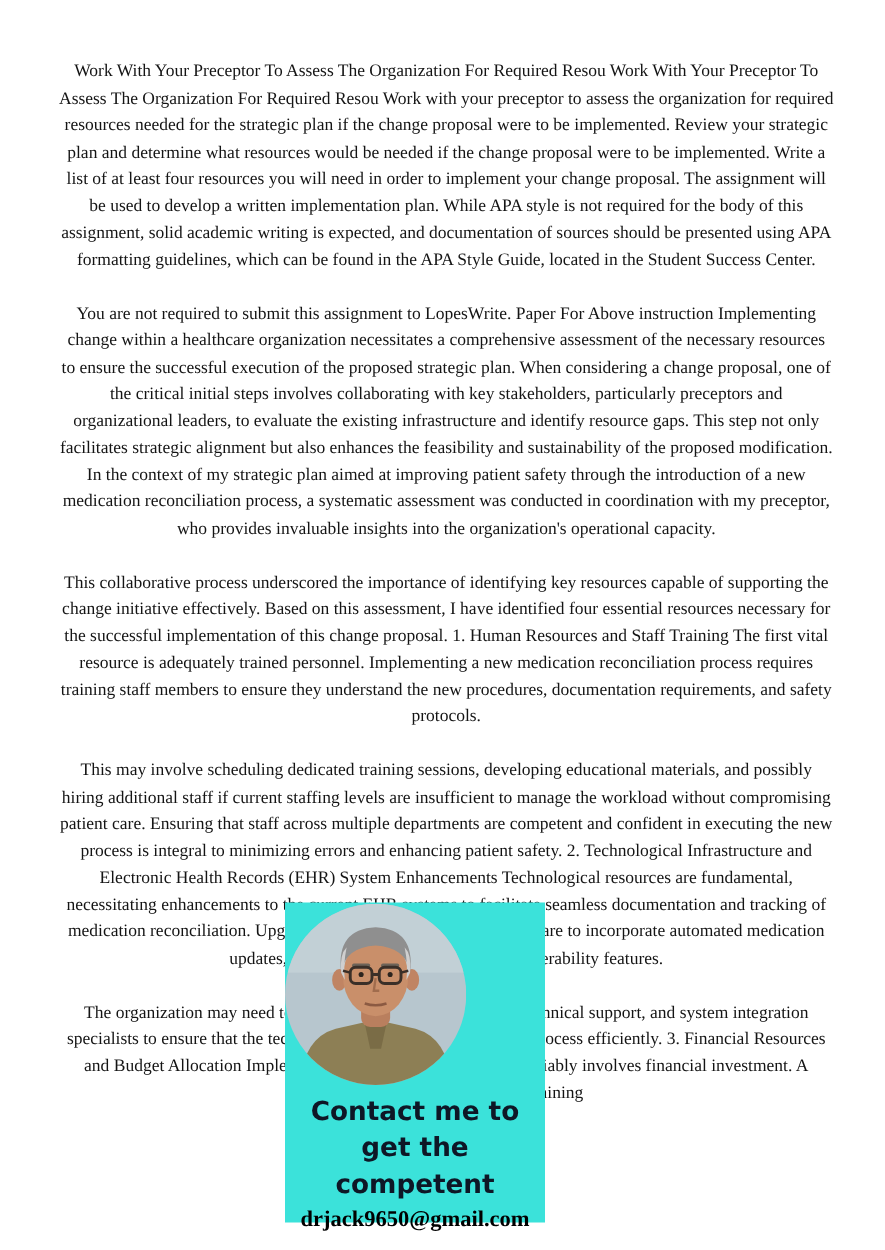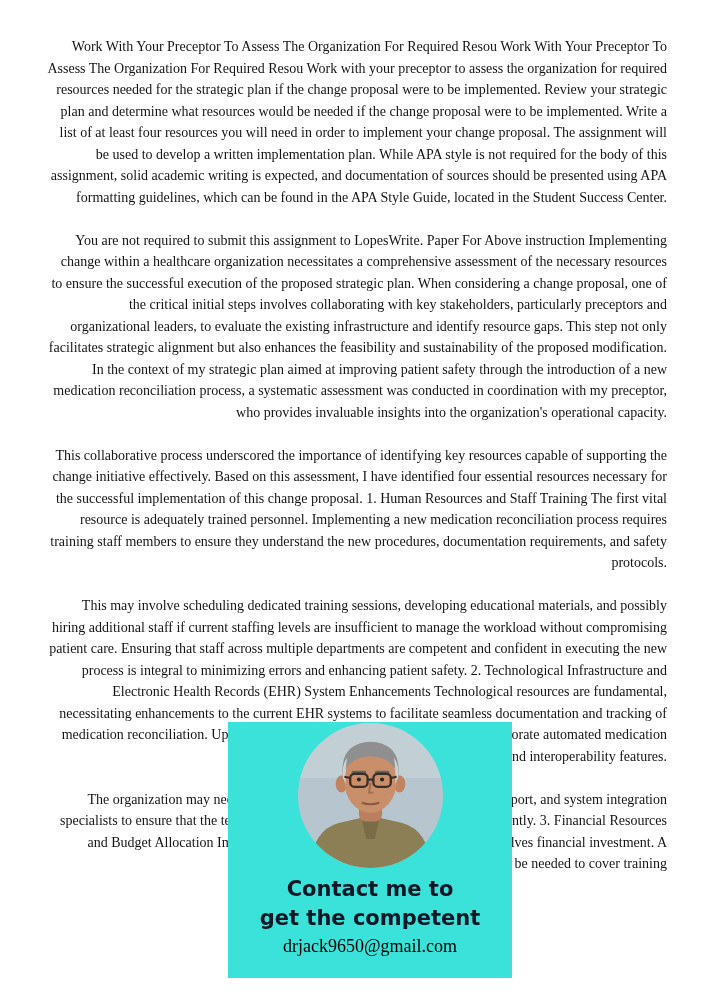--- a/index.html
+++ b/index.html
@@ -11,40 +11,39 @@
     position: relative;
     width: 708px;
     height: 1000px;
     background: #ffffff;
     overflow: hidden;
     font-family: "Liberation Serif", "DejaVu Serif", serif;
   }
   .doc {
     position: absolute;
     left: 47px;
-    top: 36px;
+    top: 47px;
     width: 620px;
     color: #141414;
     font-size: 14px;
     line-height: 21.5px;
-    text-align: right;
+    text-align: center;
   }
   .doc p {
     margin: 0 0 21.5px 0;
   }
   
   .promo {
     position: absolute;
     left: 228px;
     top: 722px;
-    width: 284px;
+    width: 208px;
     height: 256px;
     display: flex;
     flex-direction: column;
-    align-items: center;
     box-sizing: border-box;
   }
   .photo {
     width: 145px;
     height: 145px;
     margin-top: 1px;
     border-radius: 50%;
     overflow: hidden;
     flex: 0 0 auto;
   }
@@ -54,21 +53,21 @@
     font-family: "DejaVu Sans", "Liberation Sans", sans-serif;
     font-weight: bold;
     font-size: 21px;
     line-height: 29px;
     color: #0e1726;
     text-align: center;
   }
   .promo-email {
     margin-top: 3px;
     font-family: "Liberation Serif", "DejaVu Serif", serif;
-    font-weight: normal;
+    font-weight: bold;
     font-size: 18px;
     color: #000000;
     text-align: center;
   }
 </style>
 </head>
 <body>
 
 <div class="page">
 

